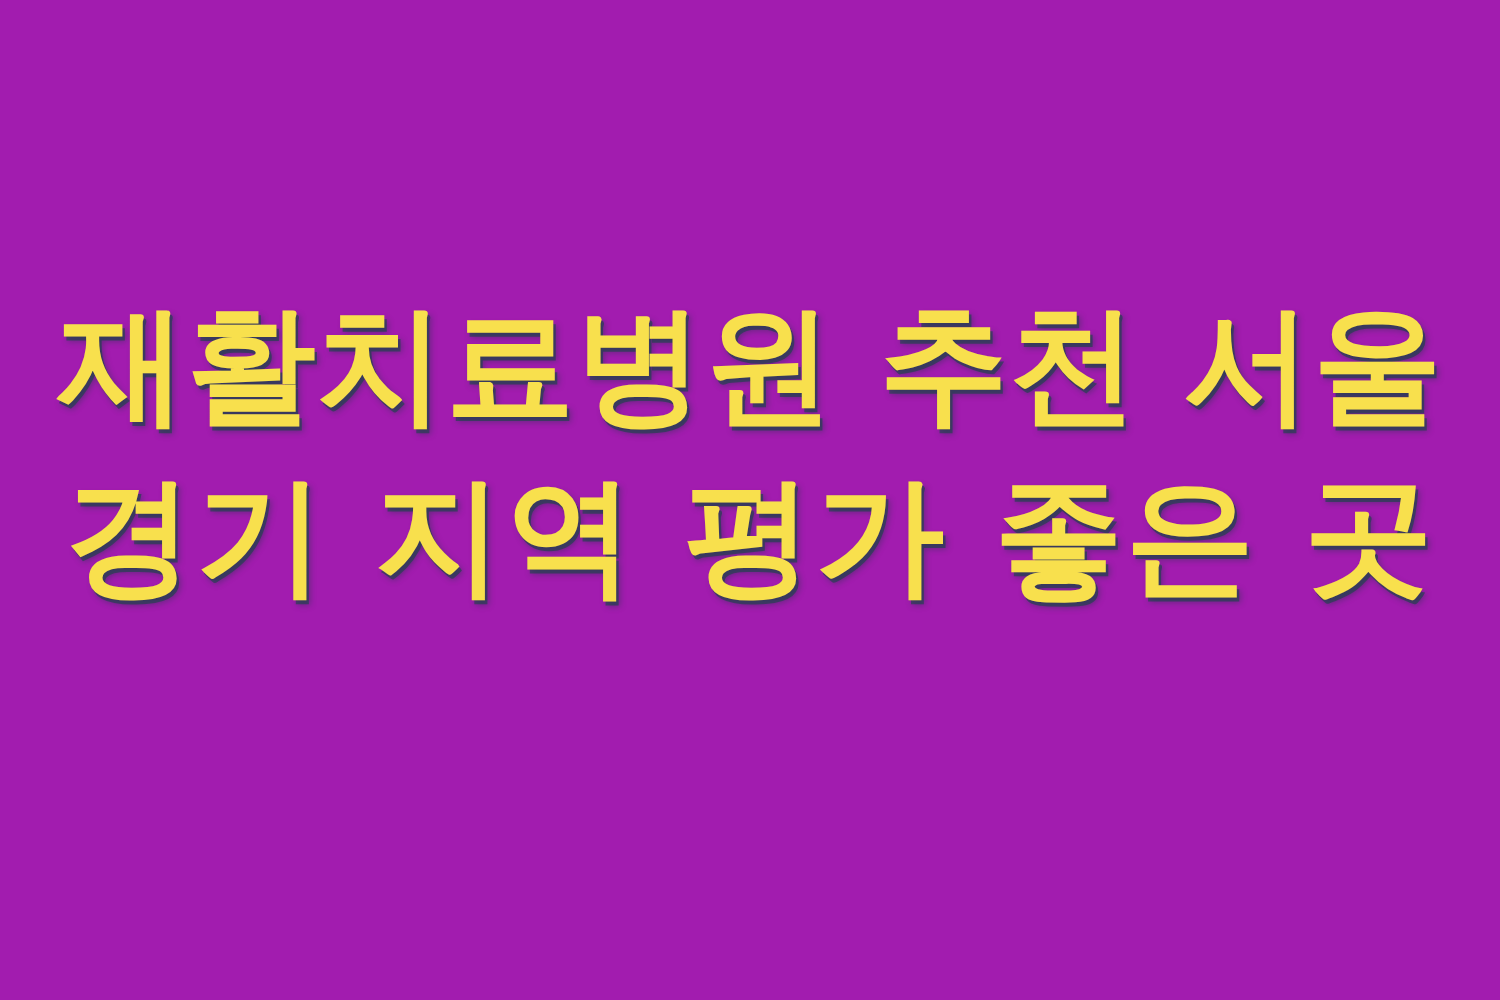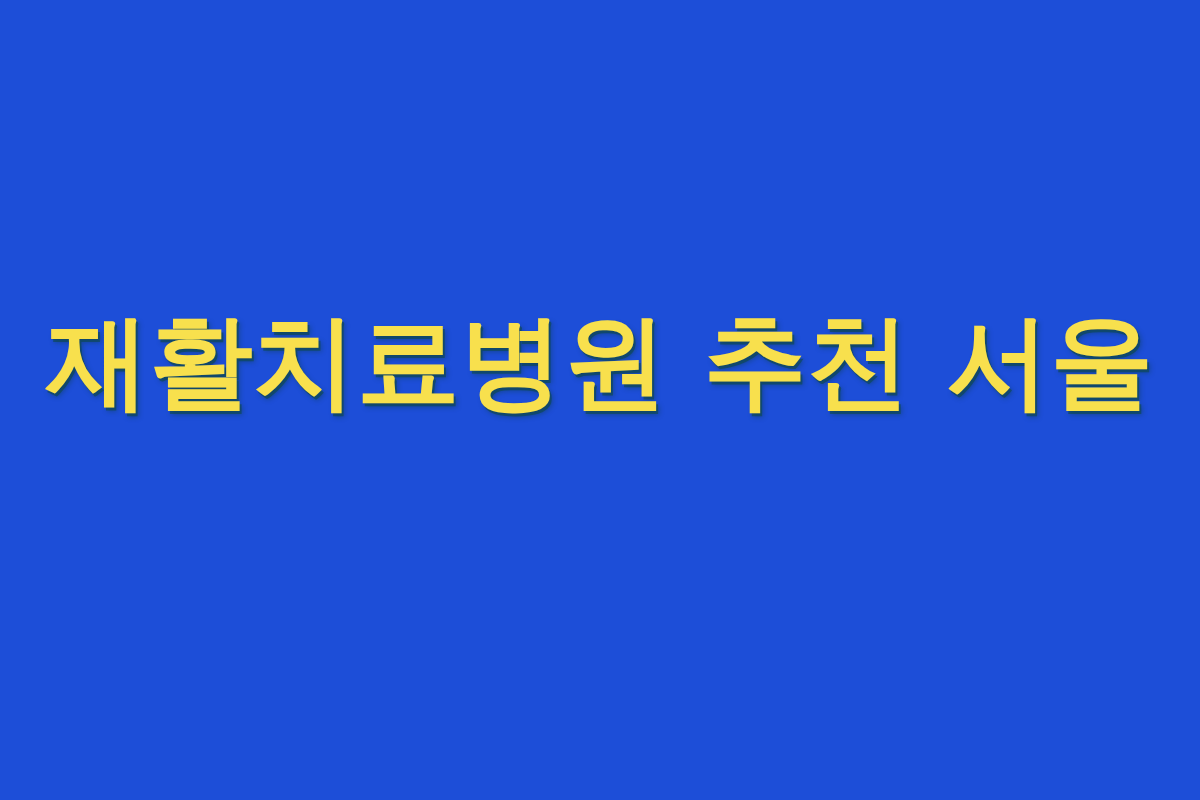--- a/index.html
+++ b/index.html
@@ -17,21 +17,21 @@
 
   #banner {
     position: relative;
     width: 1200px;
     height: 800px;
     box-sizing: border-box;
     display: flex;
     flex-direction: column;
     align-items: center;
     justify-content: center;
-    background: #1d4ed8;
+    background: #a21caf;
     overflow: hidden;
   }
 
   #title-block {
     position: relative;
     width: 100%;
     margin-top: -78px;
     display: flex;
     flex-direction: column;
     align-items: center;
@@ -60,15 +60,16 @@
     letter-spacing: 2px;
   }
 </style>
 </head>
 <body>
 
 <div id="banner">
 
   <div id="title-block">
     <span class="title-line line-1">재활치료병원 추천 서울</span>
+    <span class="title-line line-2">경기 지역 평가 좋은 곳</span>
   </div>
 
 </div>
 
 </body></html>

